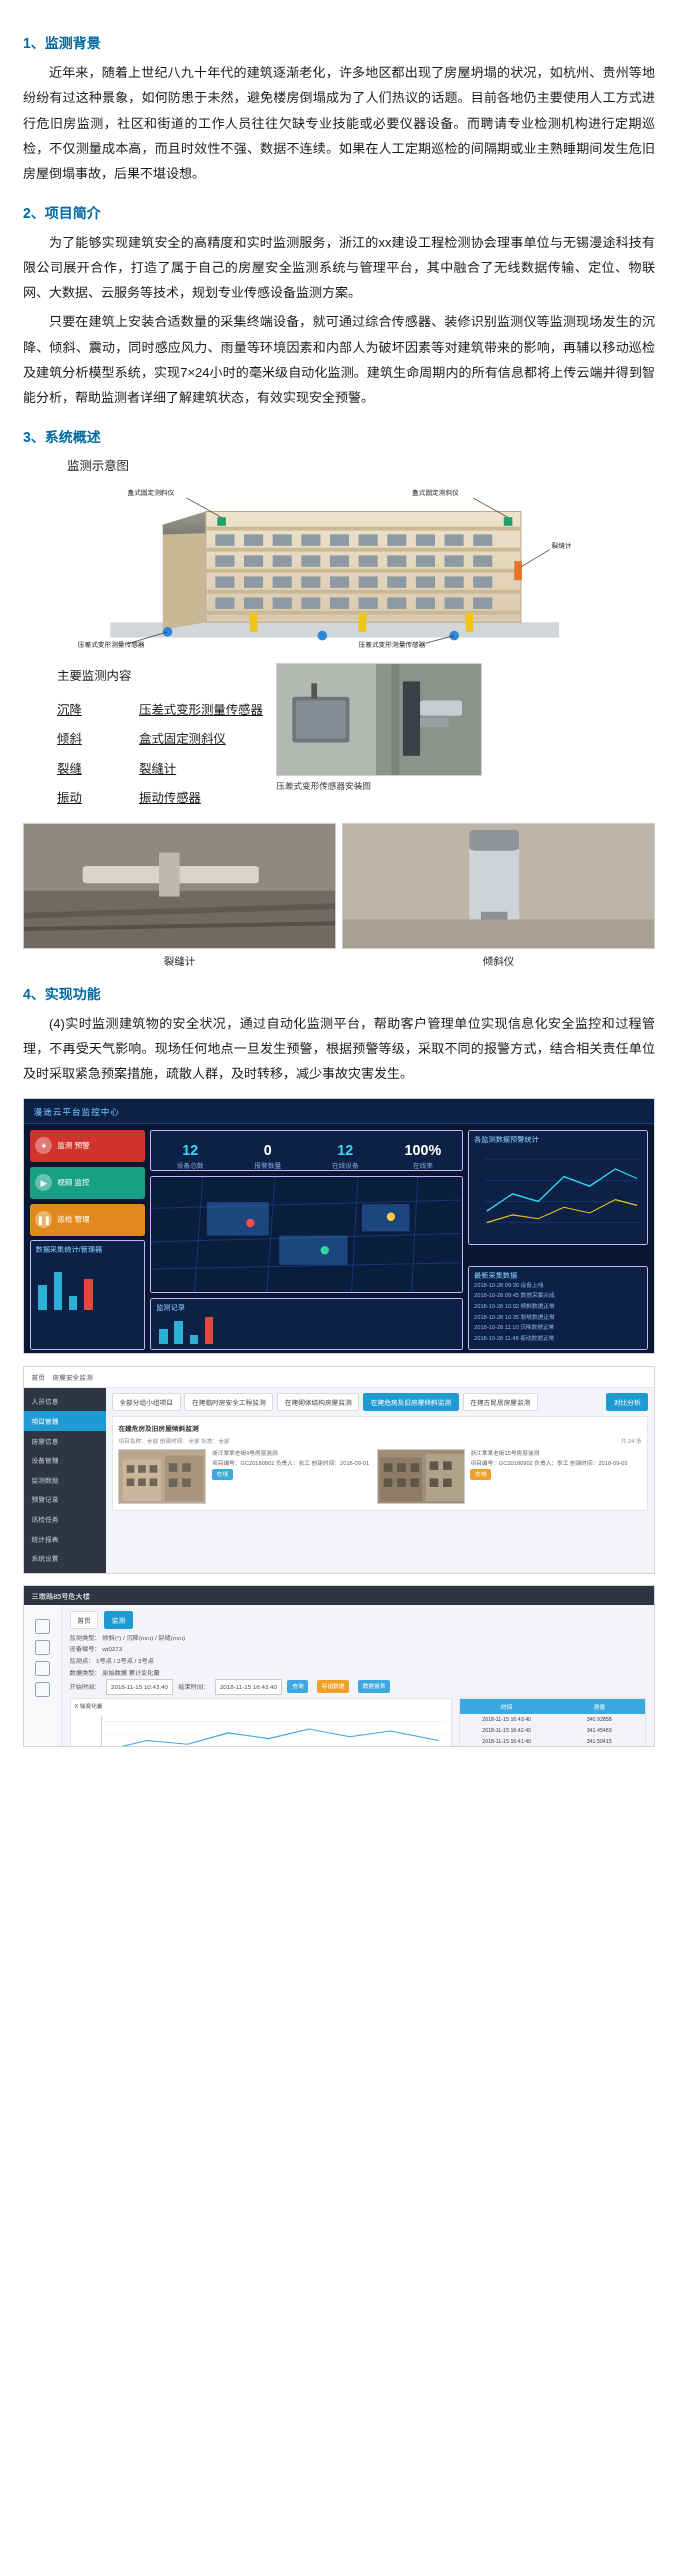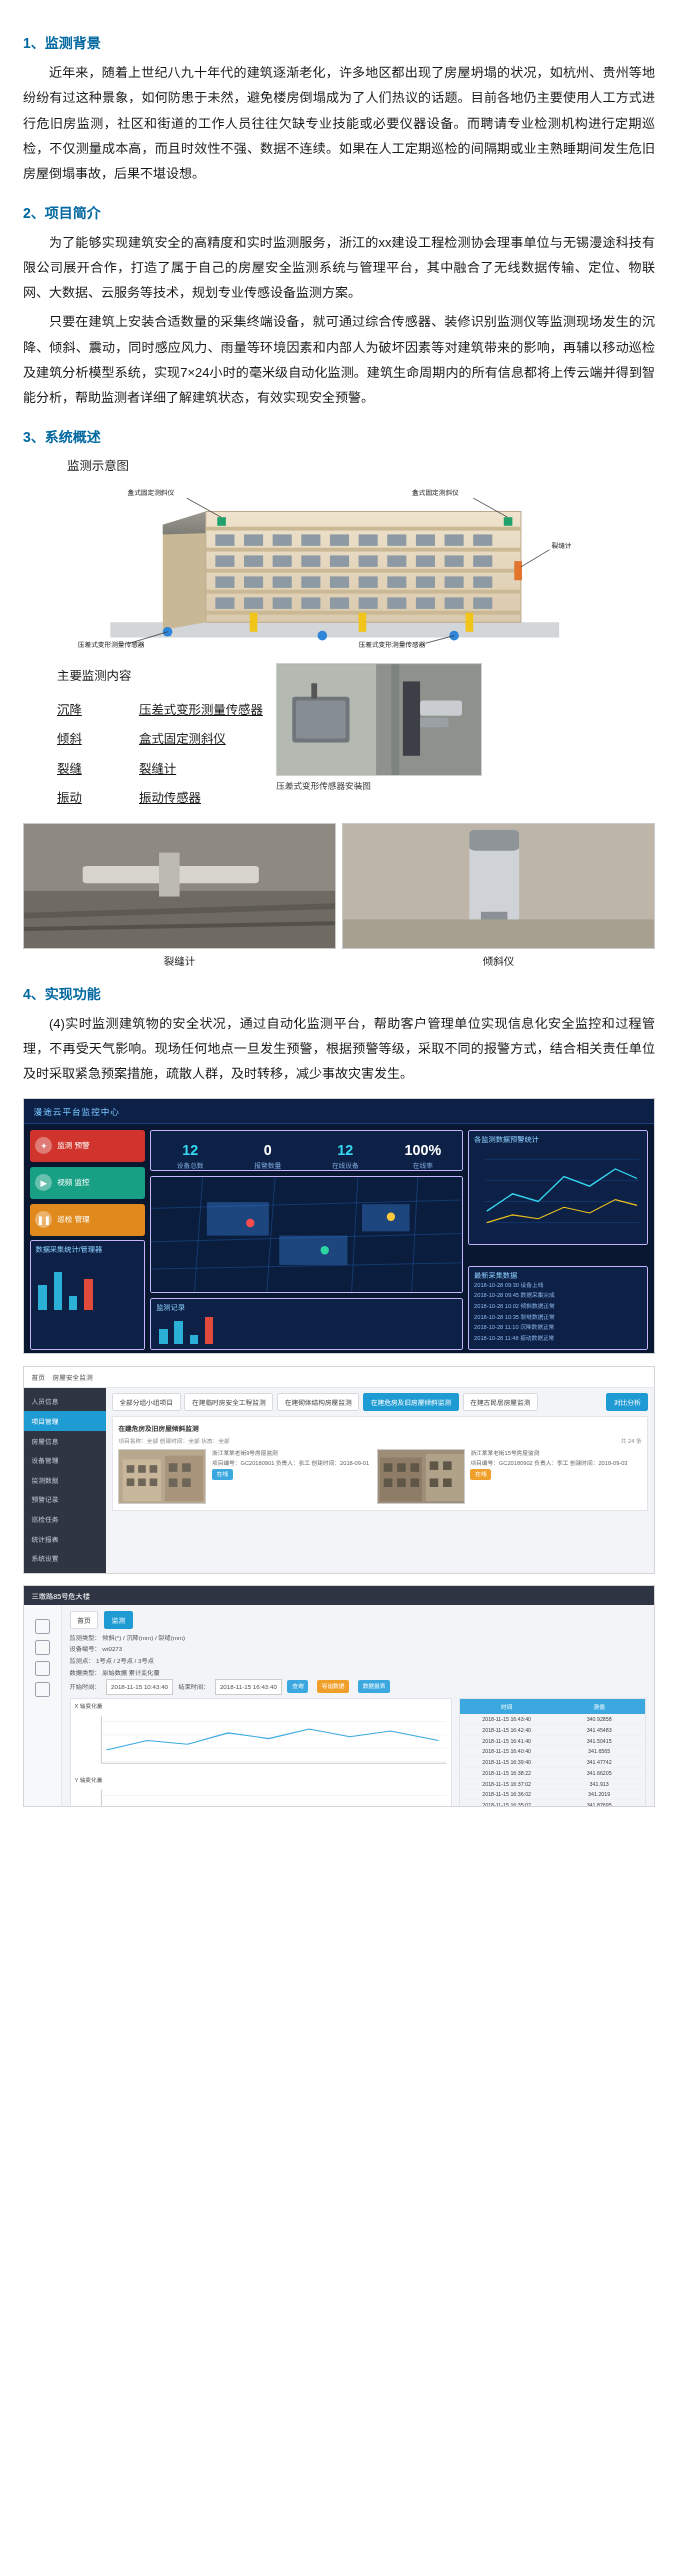--- a/index.html
+++ b/index.html
@@ -118,21 +118,21 @@
   
   .shot {
     width: 632px;
     margin: 11.5px 0 9.6px 0;
     border: 1px solid #d5d5d5;
     overflow: hidden;
     position: relative;
   }
   .shot-dark { height: 256px; background: #0a1730; }
   .shot-light { height: 208px; background: #f2f4f7; }
-  .shot-light2 { height: 222px; background: #f2f4f7; }
+  .shot-light2 { height: 162px; background: #f2f4f7; }
 
   
   .dk-header {
     height: 25px; background: #0d2147;
     border-bottom: 1px solid #16407c;
     display: flex; align-items: center; padding-left: 9.6px;
   }
   .dk-header .t { color: #79c6ff; font-size: 8.6px; letter-spacing: 1px; }
   .dk-body { display: flex; height: 231px; padding: 5.7px; gap: 5.7px; }
   .dk-col-l { width: 115px; display: flex; flex-direction: column; gap: 4.8px; }

